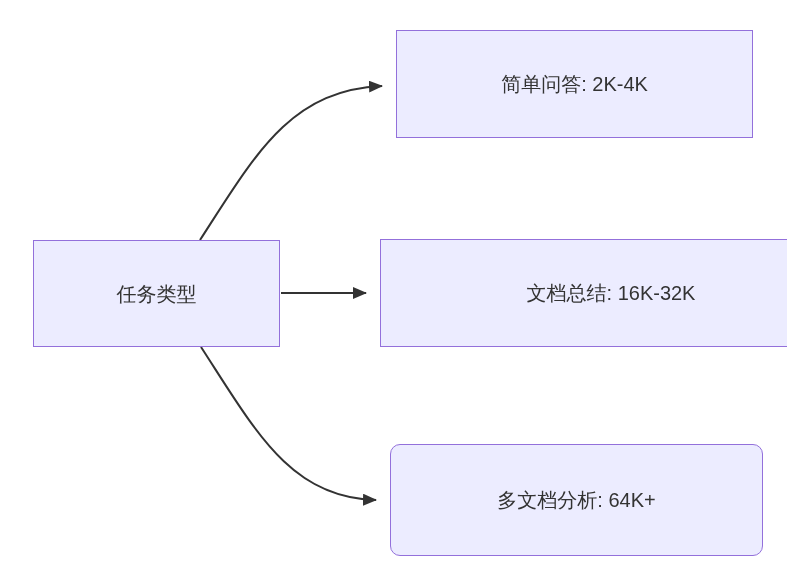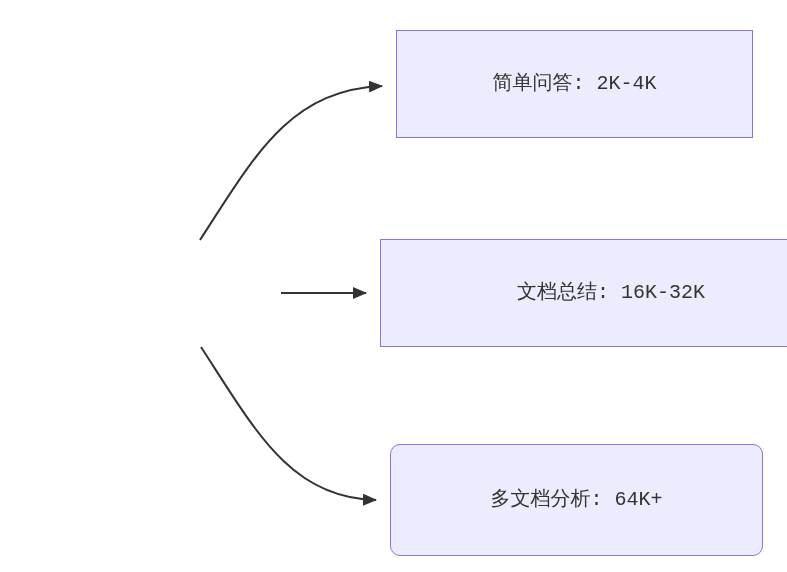--- a/index.html
+++ b/index.html
@@ -35,21 +35,20 @@
     position: absolute;
     background: var(--node-fill);
     border: 1.5px solid var(--node-border);
     display: flex;
     align-items: center;
     justify-content: center;
     color: var(--text-color);
     font-size: 20px;
     line-height: 1.2;
     text-align: left;
-    font-family: Liberation Mono, monospace;
   }
   .node-root   { left: 33px;  top: 240px; width: 247px; height: 107px; }
   .node-b1     { left: 396px; top: 30px;  width: 357px; height: 108px; }
   .node-b2     { left: 380px; top: 239px; width: 430px; height: 108px; padding-left: 32px; }
   .node-b3     { left: 390px; top: 444px; width: 373px; height: 112px; border-radius: 10px; }
 </style>
 </head>
 <body>
 
 <div class="canvas">
@@ -58,20 +57,23 @@
     <defs>
       <marker id="arrowhead" viewBox="0 0 14 12" refX="13" refY="6" markerWidth="14" markerHeight="12" markerUnits="userSpaceOnUse" orient="auto">
         <path d="M0,0 L14,6 L0,12 Z" fill="#333333"></path>
       </marker>
     </defs>
     <path class="edge-path" d="M200,240 C255,155 290,90 382,86" marker-end="url(#arrowhead)"></path>
     <path class="edge-path" d="M281,293 L366,293" marker-end="url(#arrowhead)"></path>
     <path class="edge-path" d="M201,347 C255,430 290,498 376,500" marker-end="url(#arrowhead)"></path>
   </svg>
 
+  <div class="node node-root">
+    <span>任务类型</span>
+  </div>
 
   <div class="node node-b1">
     <span>简单问答: 2K-4K</span>
   </div>
 
   <div class="node node-b2">
     <span>文档总结: 16K-32K</span>
   </div>
 
   <div class="node node-b3">

